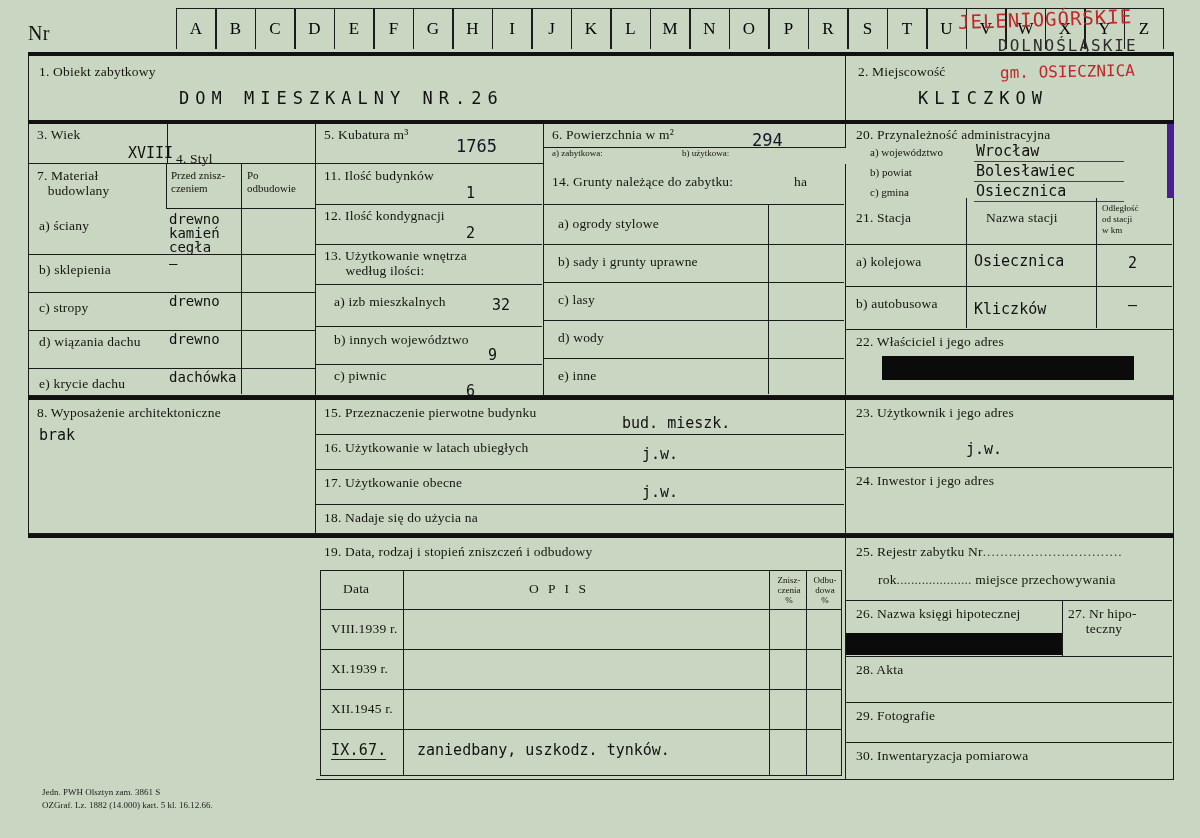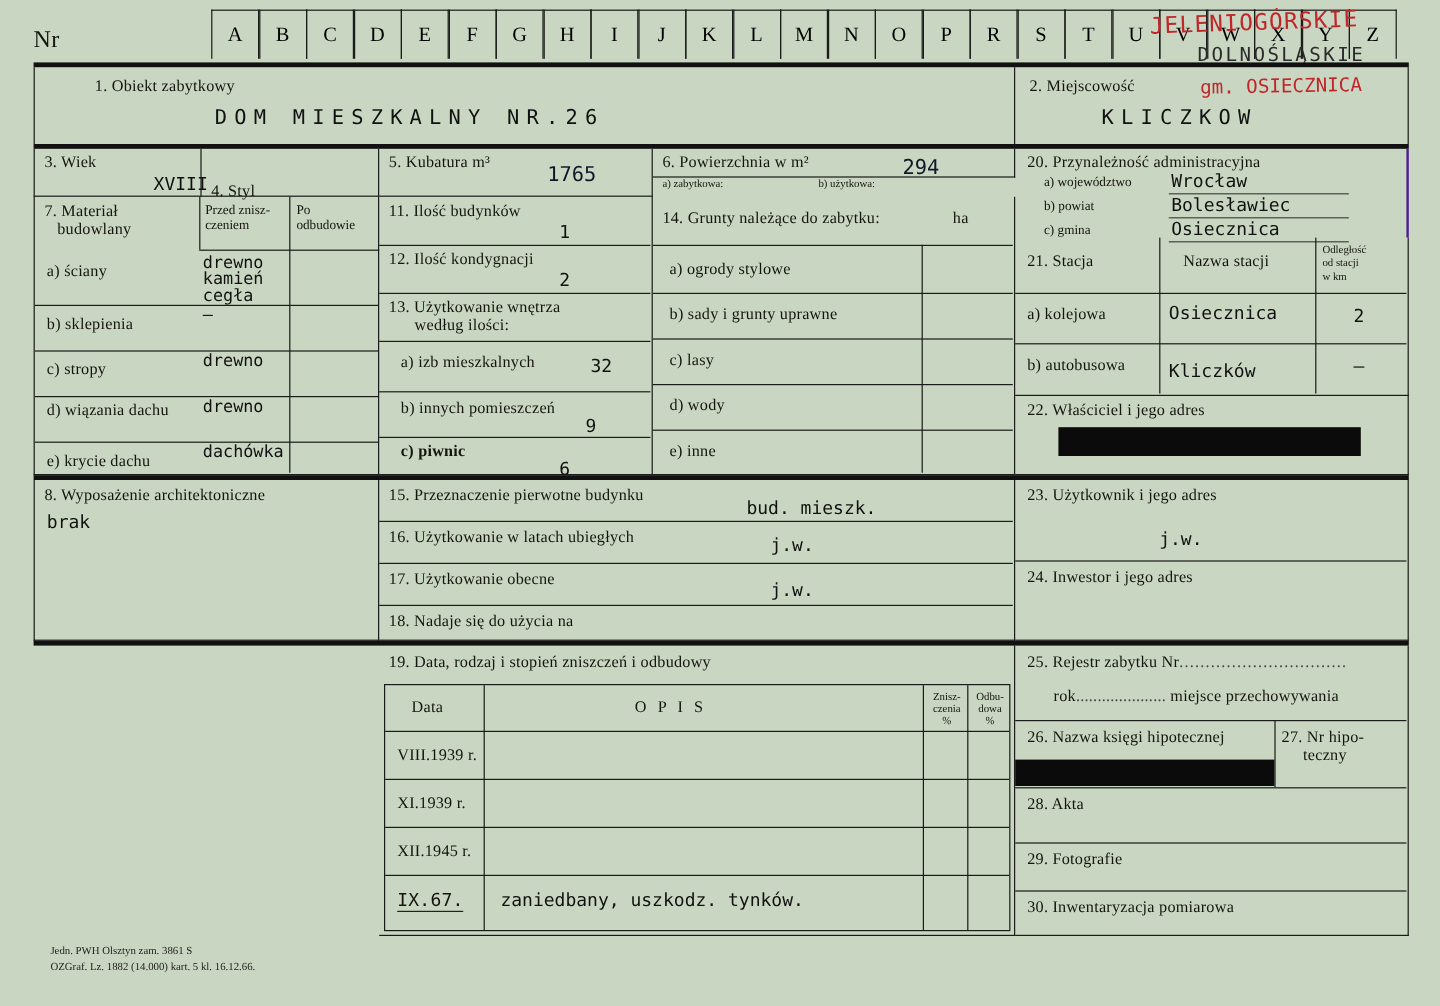--- a/index.html
+++ b/index.html
@@ -76,21 +76,21 @@
       <div class="alpha-cell" style="left: 1124px;">Z</div>
     </div>
 
   <div class="ann red" style="left:958px;top:8px;font-size:19px;transform:rotate(-2deg);letter-spacing:1px;">JELENIOGÓRSKIE</div>
   <div class="ann" style="left:998px;top:36px;font-size:16px;color:#2b2b2b;letter-spacing:2px;">DOLNOŚLĄSKIE</div>
   <div class="ann red" style="left:1000px;top:62px;font-size:16px;transform:rotate(-1deg);">gm. OSIECZNICA</div>
 
   <div class="hr-thick" style="left:28px;top:52px;width:1146px;"></div>
 
   <div class="box" style="left:28px;top:56px;width:818px;height:64px;border-left:1px solid #1b1b1b;border-right:1px solid #1b1b1b;">
-    <div class="lbl" style="position:absolute;left:10px;top:8px;margin-left:40px;">1. Obiekt zabytkowy</div>
+    <div class="lbl" style="position:absolute;left:10px;top:8px;">1. Obiekt zabytkowy</div>
     <div class="hand title-spaced" style="position:absolute;left:150px;top:32px;">DOM MIESZKALNY NR.26</div>
   </div>
   <div class="box" style="left:846px;top:56px;width:328px;height:64px;border-right:1px solid #1b1b1b;">
     <div class="lbl" style="position:absolute;left:12px;top:8px;">2. Miejscowość</div>
     <div class="hand title-spaced" style="position:absolute;left:72px;top:32px;">KLICZKOW</div>
   </div>
   <div class="hr-thick" style="left:28px;top:120px;width:1146px;"></div>
 
   <div class="box bd" style="left:28px;top:124px;width:140px;height:40px;border-top:none;">
     <div class="lbl" style="position:absolute;left:8px;top:3px;">3. Wiek</div>
@@ -104,21 +104,21 @@
     <div class="lbl" style="position:absolute;left:8px;top:3px;">5. Kubatura m³</div>
     <div class="hand-lg blue" style="position:absolute;left:140px;top:12px;font-size:17px;">1765</div>
   </div>
   <div class="box bd" style="left:544px;top:124px;width:302px;height:24px;border-top:none;border-left:none;">
     <div class="lbl" style="position:absolute;left:8px;top:3px;">6. Powierzchnia w m²</div>
     <div class="lbl-xs" style="position:absolute;left:8px;top:24px;">a) zabytkowa:</div>
     <div class="lbl-xs" style="position:absolute;left:138px;top:24px;">b) użytkowa:</div>
     <div class="hand-lg blue" style="position:absolute;left:208px;top:6px;font-size:17px;">294</div>
   </div>
 
-  <div class="box" style="left:846px;top:124px;width:328px;height:74px;border-right:2px solid #4c1d95;">
+  <div class="box" style="left:846px;top:124px;width:328px;height:74px;border-right:7px solid #4c1d95;">
     <div class="lbl" style="position:absolute;left:10px;top:3px;">20. Przynależność administracyjna</div>
     <div id="f20-rows">
         <div class="lbl-sm" style="position: absolute; left: 24px; top: 22px;">a) województwo</div>
         <div class="hand" style="position: absolute; left: 130px; top: 18px; font-size: 15px;">Wrocław</div>
         <div style="position: absolute; left: 128px; top: 37px; width: 150px; height: 1px; background: rgb(68, 68, 68);"></div>
         <div class="lbl-sm" style="position: absolute; left: 24px; top: 42px;">b) powiat</div>
         <div class="hand" style="position: absolute; left: 130px; top: 38px; font-size: 15px;">Bolesławiec</div>
         <div style="position: absolute; left: 128px; top: 57px; width: 150px; height: 1px; background: rgb(68, 68, 68);"></div>
         <div class="lbl-sm" style="position: absolute; left: 24px; top: 62px;">c) gmina</div>
         <div class="hand" style="position: absolute; left: 130px; top: 58px; font-size: 15px;">Osiecznica</div>
@@ -160,23 +160,23 @@
     <div class="lbl" style="position:absolute;left:8px;top:44px;">12. Ilość kondygnacji</div>
     <div class="hand-lg" style="position:absolute;left:150px;top:60px;">2</div>
     <div style="position:absolute;left:0;top:80px;width:226px;height:1px;background:#1b1b1b;"></div>
     <div class="lbl" style="position:absolute;left:8px;top:84px;line-height:15px;">13. Użytkowanie wnętrza<br>&nbsp;&nbsp;&nbsp;&nbsp;&nbsp;&nbsp;według ilości:</div>
     <div style="position:absolute;left:0;top:120px;width:226px;height:1px;background:#1b1b1b;"></div>
     <div id="f13-rows">
         <div style="position: absolute; left: 0px; top: 162px; width: 226px; height: 1px; background: rgb(27, 27, 27);"></div>
         <div class="lbl" style="position: absolute; left: 18px; top: 130px;">a) izb mieszkalnych</div>
         <div class="hand-lg" style="position: absolute; left: 176px; top: 132px;">32</div>
         <div style="position: absolute; left: 0px; top: 200px; width: 226px; height: 1px; background: rgb(27, 27, 27);"></div>
-        <div class="lbl" style="position: absolute; left: 18px; top: 168px;">b) innych pomieszczeń</div>
+        <div class="lbl" style="position: absolute; left: 18px; top: 168px;">b) innych województwo</div>
         <div class="hand-lg" style="position: absolute; left: 172px; top: 182px;">9</div>
-        <div class="lbl" style="position: absolute; left: 18px; top: 204px; font-weight: bold;">c) piwnic</div>
+        <div class="lbl" style="position: absolute; left: 18px; top: 204px;">c) piwnic</div>
         <div class="hand-lg" style="position: absolute; left: 150px; top: 218px;">6</div>
       </div>
   </div>
 
   <div class="box bd" style="left:544px;top:164px;width:302px;height:232px;border-top:none;border-left:none;">
     <div class="lbl" style="position:absolute;left:8px;top:10px;">14. Grunty należące do zabytku:</div>
     <div class="lbl" style="position:absolute;left:250px;top:10px;">ha</div>
     <div style="position:absolute;left:0;top:40px;width:300px;height:1px;background:#1b1b1b;"></div>
     <div style="position:absolute;left:224px;top:40px;width:1px;height:190px;background:#1b1b1b;"></div>
     <div id="f14-rows">

